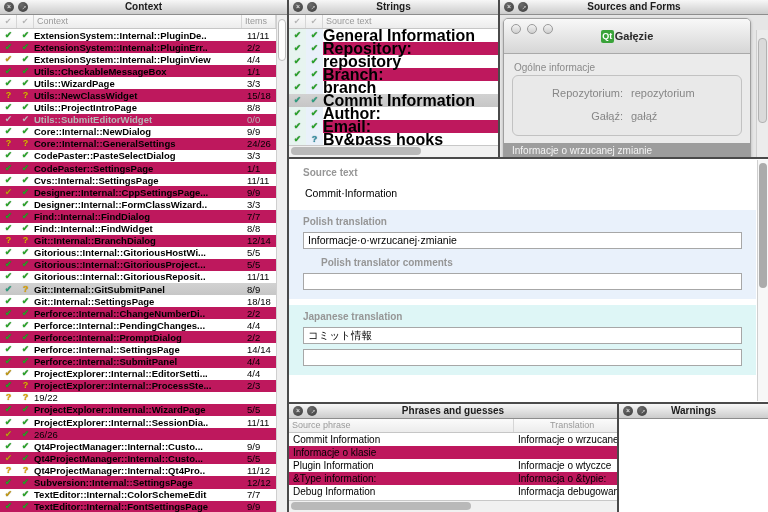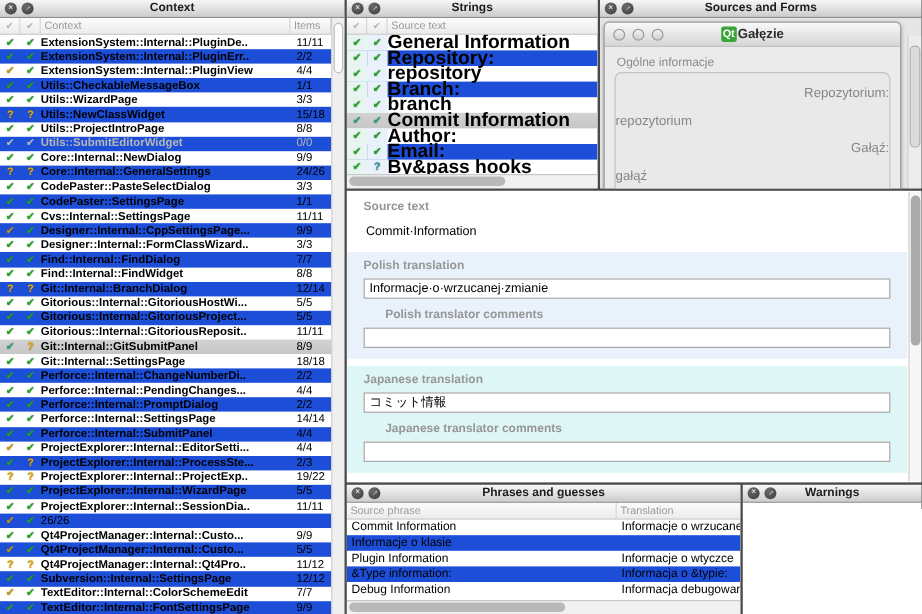--- a/index.html
+++ b/index.html
@@ -27,21 +27,21 @@
   .thead { flex:0 0 13px; display:grid; align-items:center;
     background:linear-gradient(#fbfbfb,#ececec); border-bottom:1px solid #c6c6c6;
     font-size:9px; color:#9a9a9a; }
   .thead .hcell { padding:0 3px; border-right:1px solid #d6d6d6; height:13px; line-height:13px;
     overflow:hidden; white-space:nowrap; }
   .thead .hcell:last-child { border-right:none; }
   .hchk { text-align:center; color:#b3b3b3; font-size:8px; }
 
   .rows { flex:1 1 auto; overflow:hidden; position:relative; }
   .row { display:grid; align-items:center; white-space:nowrap; }
-  .row.alt { background:#1d4ed8; }
+  .row.alt { background:#be185d; }
   .row.selected { background:linear-gradient(#d2d2d2,#c6c6c6); }
   .row.disabled .lbl, .row.disabled .cnt { color:#b7b7b7; }
 
   .ctx-grid { grid-template-columns:17px 17px 1fr 34px; }
   #panel-context .rows { padding-right:6px; }
   #panel-context .thead { grid-template-columns:17px 17px 1fr 34px 11px; }
   .ctx-row { height:12.1px; font-size:9.5px; }
   .ctx-row .lbl { font-weight:bold; color:#000; overflow:hidden; }
   .ctx-row .cnt { color:#000; }
 
@@ -66,32 +66,32 @@
   .hscroll { flex:0 0 12px; background:#f1f1f1; border-top:1px solid #c8c8c8; position:relative; }
   .hthumb { position:absolute; top:1px; height:8px; border-radius:4px; background:#b9b9b9; }
 
   #ctx-scroll { top:15px; }
   #ctx-thumb { top:4px; height:42px; }
 
   
   #panel-sources .content { position:relative; flex:1; overflow:hidden; background:#e6e6e6; }
   .preview { position:absolute; left:3px; top:3px; right:17px; border:1px solid #9f9f9f; border-radius:5px 5px 0 0;
     background:#ebebeb; height:220px; box-shadow:0 1px 3px rgba(0,0,0,.25); }
-  .pv-titlebar { position:relative; height:20px; border-radius:4px 4px 0 0;
+  .pv-titlebar { position:relative; height:35px; border-radius:4px 4px 0 0;
     background:linear-gradient(#f8f8f8,#d6d6d6); border-bottom:1px solid #a9a9a9;
     display:flex; align-items:center; justify-content:center; }
   .pv-lights { position:absolute; left:7px; top:5px; display:flex; gap:6px; }
   .pv-light { width:10px; height:10px; border-radius:50%; border:1px solid #9a9a9a; background:linear-gradient(#f2f2f2,#cfcfcf); }
   .pv-title { font-size:11px; font-weight:bold; color:#2b2b2b; display:flex; align-items:center; }
   .qt-badge { display:inline-block; width:13px; height:13px; margin-right:1px; border-radius:2px;
     background:#3aa33a; color:#fff; font-weight:bold; font-size:9px; line-height:13px; text-align:center; }
   .pv-body { padding:6px 8px 0 8px; }
   .group-label { font-size:10px; color:#8a8a8a; margin:2px 0 2px 2px; }
   .groupbox { border:1px solid #c2c2c2; border-radius:6px; background:#e9e9e9; padding:11px 0 13px 0; }
-  .gb-grid { display:grid; grid-template-columns:1fr; column-gap:8px; row-gap:11px; font-size:11px; color:#868686; }
+  .gb-grid { display:grid; grid-template-columns:1fr 1fr; column-gap:8px; row-gap:11px; font-size:11px; color:#868686; }
   .gb-grid .gl { text-align:right; }
   .gb-grid .gv { text-align:left; }
   .hl-section { margin:7px -8px 0 -8px; }
   .hl-bar { background:#9d9d9d; color:#f4f4f4; font-size:10px; padding:2px 8px; }
   .hl-body { background:#aeaeae; padding:6px 10px 14px 10px; }
   #src-scroll { top:15px; width:12px; background:#ececec; }
   #src-thumb { top:8px; height:85px; background:#dadada; border-color:#b2b2b2; }
 
   
   #panel-translation { padding-right:0; }
@@ -103,21 +103,21 @@
   .tr-section { padding:6px 14px 9px 14px; }
   .sec-polish { background:#e9f1fb; }
   .sec-japanese { background:#def6f6; margin-top:6px; }
   .tr-field { margin-top:5px; height:17px; background:#fff; border:1px solid #a7a7a7;
     font-size:10.5px; line-height:15px; padding:0 4px; color:#000; overflow:hidden; white-space:nowrap; }
   .tr-label2 { margin-top:8px;padding-left:18px; }
   #tr-scroll { top:1px; bottom:1px; background:#f7f7f7; }
   #tr-thumb { top:3px; height:125px; background:#ababab; border:none; }
 
   
-  #panel-phrases .thead { grid-template-columns:225px 1fr; }
+  #panel-phrases .thead { grid-template-columns:225px 1fr;gap:33px; }
   .phr-row { grid-template-columns:225px 1fr; height:13px; font-size:10px; }
   .phr-row .pc { padding:0 4px; overflow:hidden; color:#000; }
   #str-hthumb { left:2px; width:130px; }
   #phr-hthumb { left:2px; width:180px; }
 
   #panel-warnings .content { flex:1; background:#fff; }
 </style>
 </head>
 <body>
 
@@ -344,21 +344,20 @@
       <div class="row ctx-row ctx-grid alt">
         <span class="icell ic-check-green"></span>
         <span class="icell ic-question-yellow"></span>
         <span class="lbl">ProjectExplorer::Internal::ProcessSte...</span>
         <span class="cnt">2/3</span>
       </div>
 
       <div class="row ctx-row ctx-grid">
         <span class="icell ic-question-yellow"></span>
         <span class="icell ic-question-yellow"></span>
-        <span class="lbl">ProjectExplorer::Internal::ProjectExp..</span>
         <span class="cnt">19/22</span>
       </div>
 
       <div class="row ctx-row ctx-grid alt">
         <span class="icell ic-check-green"></span>
         <span class="icell ic-check-green"></span>
         <span class="lbl">ProjectExplorer::Internal::WizardPage</span>
         <span class="cnt">5/5</span>
       </div>
 
@@ -553,21 +552,20 @@
       </div>
       <div class="tr-section sec-polish">
         <div class="tr-label">Polish translation</div>
         <div class="tr-field">Informacje·o·wrzucanej·zmianie</div>
         <div class="tr-label tr-label2">Polish translator comments</div>
         <div class="tr-field"></div>
       </div>
       <div class="tr-section sec-japanese">
         <div class="tr-label">Japanese translation</div>
         <div class="tr-field">コミット情報</div>
-        <div class="tr-label tr-label2">Japanese translator comments</div>
         <div class="tr-field"></div>
       </div>
     </div>
     <div class="vscroll" id="tr-scroll">
       <div class="vthumb" id="tr-thumb"></div>
     </div>
   </div>
 </div>
 
 <div class="panel" id="panel-phrases">

